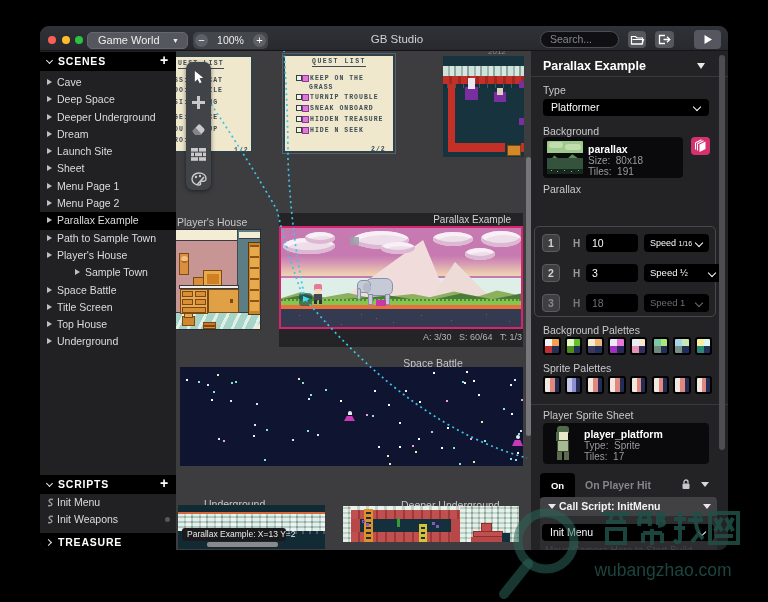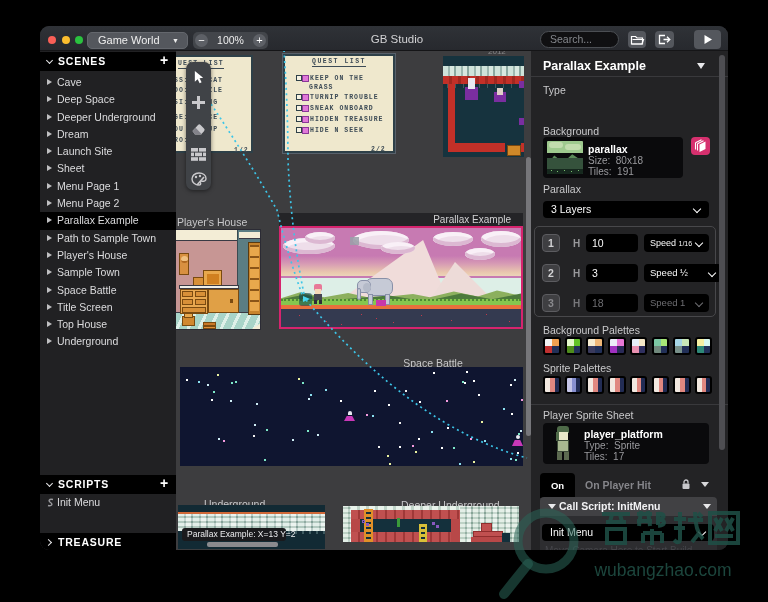--- a/index.html
+++ b/index.html
@@ -122,21 +122,21 @@
           <span class="lbl">Parallax Example</span>
         </div>
         <div class="sitem" style="top:178.6px;text-align:right;">
           <span class="arr"></span>
           <span class="lbl">Path to Sample Town</span>
         </div>
         <div class="sitem" style="top:195.9px;">
           <span class="arr"></span>
           <span class="lbl">Player's House</span>
         </div>
-        <div class="sitem" style="top:213.2px;">
+        <div class="sitem" style="top:213.2px;margin-left:28px;">
           <span class="arr"></span>
           <span class="lbl">Sample Town</span>
         </div>
         <div class="sitem" style="top:230.5px;">
           <span class="arr"></span>
           <span class="lbl">Space Battle</span>
         </div>
         <div class="sitem" style="top:247.8px;padding-left:33px;">
           <span class="arr"></span>
           <span class="lbl">Title Screen</span>
@@ -153,20 +153,27 @@
     <div class="shead" style="top:423.5px;">
         <span class="chev"></span>
         <span class="txt">SCRIPTS</span>
         <span class="plus">+</span>
       </div>
     <div class="sitem" style="top:442.5px;">
         <svg style="position:absolute;left:6px;top:4px;" width="9" height="9" viewBox="0 0 9 9">
           <path d="M7 1.5 C3 0.5 2 3 4.5 4.5 C7 6 6 8.5 2 7.5" fill="none" stroke="#9a9a9e" stroke-width="1.4"></path>
         </svg>
         <span class="lbl">Init Menu</span>
+      </div>
+    <div class="sitem" style="top:460px;">
+        <svg style="position:absolute;left:6px;top:4px;" width="9" height="9" viewBox="0 0 9 9">
+          <path d="M7 1.5 C3 0.5 2 3 4.5 4.5 C7 6 6 8.5 2 7.5" fill="none" stroke="#9a9a9e" stroke-width="1.4"></path>
+        </svg>
+        <span class="lbl">Init Weapons</span>
+        <span style="position:absolute;right:6px;top:6px;width:5px;height:5px;border-radius:50%;background:#58585c;"></span>
       </div>
     <div class="shead" style="top:482px;height:17.5px;">
         <span class="chevr"></span>
         <span class="txt">TREASURE</span>
       </div>
   </div>
 
   <div class="canvas" id="canvas">
 
     <div class="abs" style="left:-8px;top:3.5px;width:85px;height:98px;background:#efe8cd;border:2px solid #2e4048;">
@@ -274,20 +281,21 @@
           <div class="abs" style="left:3px;top:5px;width:6px;height:5px;background:#f4d8b8;"></div>
           <div class="abs" style="left:2px;top:10px;width:8px;height:6px;background:#454552;"></div>
           <div class="abs" style="left:2px;top:16px;width:3px;height:4px;background:#2e2e38;"></div>
           <div class="abs" style="left:7px;top:16px;width:3px;height:4px;background:#2e2e38;"></div>
         </div>
 
         <div class="abs" style="left:18px;top:65px;width:13px;height:13px;background:rgba(10,60,80,.55);border-radius:3px;"></div>
         <div class="abs" style="left:22px;top:68px;width:0;height:0;border-left:7px solid #4ad8f0;border-top:3.5px solid transparent;border-bottom:3.5px solid transparent;"></div>
       </div>
     </div>
+    <div class="abs" style="left:103px;top:278px;width:244px;height:18px;background:#242427;color:#b4b4b8;font-size:9px;line-height:17px;text-align:right;white-space:nowrap;overflow:hidden;padding-right:1px;">A: 3/30&nbsp;&nbsp;&nbsp;S: 60/64&nbsp;&nbsp;&nbsp;T: 1/3</div>
 
     <div class="scenelabel" style="left:227px;top:306px;width:60px;text-align:center;">Space Battle</div>
     <div class="abs" style="left:4px;top:316px;width:343px;height:99px;background:#0f1530;overflow:hidden;">
       <div class="abs" id="stars" style="left:0;top:0;width:1.5px;height:1.5px;box-shadow:330px 17px 0 #fff, 128px 31px 0 #cfeef6, 282px 14px 0 #7de8c8, 18px 14px 0 #8be0f0, 261px 80px 0 #fff, 335px 92px 0 #7de8c8, 232px 78px 0 #f59be0, 84px 92px 0 #7de8c8, 145px 22px 0 #8be0f0, 55px 14px 0 #7de8c8, 186px 47px 0 #f59be0, 238px 71px 0 #fff, 43px 73px 0 #f59be0, 298px 27px 0 #fff, 341px 32px 0 #f59be0, 122px 15px 0 #7de8c8, 235px 84px 0 #e8f0a0, 192px 48px 0 #8be0f0, 334px 12px 0 #cfeef6, 86px 62px 0 #7de8c8, 330px 91px 0 #8be0f0, 31px 32px 0 #fff, 208px 37px 0 #fff, 293px 94px 0 #e8f0a0, 338px 66px 0 #7de8c8, 76px 36px 0 #cfeef6, 290px 71px 0 #f59be0, 301px 54px 0 #e8f0a0, 73px 68px 0 #f0f0f0, 27px 17px 0 #cfeef6, 219px 79px 0 #fff, 198px 79px 0 #f0f0f0, 286px 4px 0 #fff, 331px 46px 0 #fff, 225px 23px 0 #f0f0f0, 137px 67px 0 #cfeef6, 323px 41px 0 #8be0f0, 194px 23px 0 #fff, 253px 5px 0 #fff, 160px 33px 0 #fff, 293px 13px 0 #fff, 38px 71px 0 #cfeef6, 340px 63px 0 #cfeef6, 273px 80px 0 #7de8c8, 279px 96px 0 #8be0f0, 207px 88px 0 #e8f0a0, 267px 60px 0 #fff, 118px 11px 0 #e8f0a0, 304px 73px 0 #8be0f0, 6px 12px 0 #fff, 37px 7px 0 #e8f0a0, 266px 33px 0 #f59be0, 112px 72px 0 #cfeef6, 127px 63px 0 #7de8c8, 51px 15px 0 #7de8c8, 219px 55px 0 #f0f0f0, 337px 85px 0 #fff, 209px 96px 0 #e8f0a0, 130px 27px 0 #8be0f0, 74px 57px 0 #cfeef6, 239px 34px 0 #fff, 284px 15px 0 #fff, 50px 33px 0 #cfeef6, 251px 64px 0 #8be0f0, 33px 24px 0 #7de8c8;"></div>
       <div class="abs" style="left:164px;top:47px;width:11px;height:7px;background:#c838b8;clip-path:polygon(0 100%,25% 30%,75% 30%,100% 100%);"></div>
       <div class="abs" style="left:168px;top:44px;width:4px;height:4px;background:#e8e8f0;border-radius:50% 50% 0 0;"></div>
       <div class="abs" style="left:332px;top:71px;width:11px;height:8px;background:#c838b8;clip-path:polygon(0 100%,25% 25%,75% 25%,100% 100%);"></div>
       <div class="abs" style="left:336px;top:68px;width:4px;height:4px;background:#e8e8f0;border-radius:50%;"></div>
     </div>
 
@@ -358,20 +366,21 @@
           <path d="M6,13 L13,5" stroke="#c9c9cc" stroke-width="1.6"></path>
         </svg>
     </div>
   </div>
 
   <div class="panel" id="panel">
     <div class="abs" style="left:12px;top:8px;color:#fff;font-size:12.5px;font-weight:bold;">Parallax Example</div>
     <div class="abs" style="left:166px;top:12px;width:0;height:0;border-top:6px solid #e8e8ea;border-left:4.5px solid transparent;border-right:4.5px solid transparent;"></div>
     <div class="abs" style="left:0;top:25px;width:197px;height:1px;background:#39393c;"></div>
     <div class="plabel" style="left:12px;top:33px;">Type</div>
+    <div class="dd" style="left:12px;top:48px;width:166px;height:17px;">Platformer<span class="ddchev" style="right:8px;top:5px;"></span></div>
     <div class="plabel" style="left:12px;top:74px;">Background</div>
     <div class="abs" style="left:12px;top:86px;width:140px;height:41px;background:#0a0a0c;border-radius:4px;">
       <div class="abs" style="left:4px;top:4px;width:36px;height:33px;overflow:hidden;border-radius:1px;">
         <div class="abs" style="left:0;top:0;width:36px;height:12px;background:#9ec98e;"></div>
         <div class="abs" style="left:2px;top:1px;width:14px;height:6px;background:#c2dcae;border-radius:3px;"></div>
         <div class="abs" style="left:18px;top:3px;width:16px;height:6px;background:#c2dcae;border-radius:3px;"></div>
         <div class="abs" style="left:0;top:12px;width:36px;height:12px;background:#5a8a58;clip-path:polygon(0 100%,20% 20%,45% 80%,70% 10%,100% 70%,100% 100%);"></div>
         <div class="abs" style="left:0;top:17px;width:36px;height:16px;background:#35523c;"></div>
         <div class="abs" style="left:0;top:28px;width:36px;height:5px;background:#16281e;"></div>
         <div class="abs" style="left:1px;top:29px;width:1px;height:1px;box-shadow:3px 0 0 #7ac070,9px 1px 0 #7ac070,16px 0 0 #7ac070,23px 1px 0 #7ac070,30px 0 0 #7ac070;"></div>
@@ -383,21 +392,20 @@
     <div class="abs" style="left:160px;top:86px;width:19px;height:18px;background:#d6306e;border-radius:4px;">
       <svg width="19" height="18" viewBox="0 0 19 18">
           <path d="M8.5,7.5 L14.5,4.5 L14.5,12 L8.5,15 Z" fill="#fff"></path>
           <g fill="none" stroke="#fff" stroke-width="1.1">
             <path d="M6.5,6.8 L6.5,13.5 M6.5,6.8 L12.5,3.8"></path>
             <path d="M4.5,5.8 L4.5,12.5 M4.5,5.8 L10.5,2.8"></path>
           </g>
         </svg>
     </div>
     <div class="plabel" style="left:12px;top:132px;">Parallax</div>
-    <div class="dd" style="left:12px;top:150px;width:166px;height:17px;">3 Layers<span class="ddchev" style="right:8px;top:5px;"></span></div>
     <div class="abs" style="left:3px;top:175px;width:182px;height:91px;border:1px solid #48484b;border-radius:5px;"></div>
 
     <div class="abs" style="left:11px;top:183px;width:18px;height:18px;background:#3f3f42;border:1px solid #5c5c60;border-radius:4px;color:#d2d2d4;font-weight:bold;font-size:10.5px;text-align:center;line-height:17px;">1</div>
     <div class="abs" style="left:42px;top:187px;color:#98989c;font-size:10px;font-weight:bold;">H</div>
     <div class="dd" style="left:55px;top:183px;width:52px;height:18px;line-height:18px;padding-left:6px;">10</div>
     <div class="dd" style="left:113px;top:183px;width:65px;height:18px;line-height:18px;padding-left:6px;font-size:9px;">Speed <span style="font-size:7px;">1/16</span><span class="ddchev" style="right:6px;top:5.5px;"></span></div>
     <div class="abs" style="left:11px;top:213px;width:18px;height:18px;background:#3f3f42;border:1px solid #5c5c60;border-radius:4px;color:#d2d2d4;font-weight:bold;font-size:10.5px;text-align:center;line-height:17px;">2</div>
     <div class="abs" style="left:42px;top:217px;color:#98989c;font-size:10px;font-weight:bold;">H</div>
     <div class="dd" style="left:55px;top:213px;width:52px;height:18px;line-height:18px;padding-left:6px;">3</div>
     <div class="dd" style="left:113px;top:213px;width:78px;height:18px;line-height:18px;padding-left:6px;font-size:9.5px;">Speed ½<span class="ddchev" style="right:6px;top:5.5px;"></span></div>

